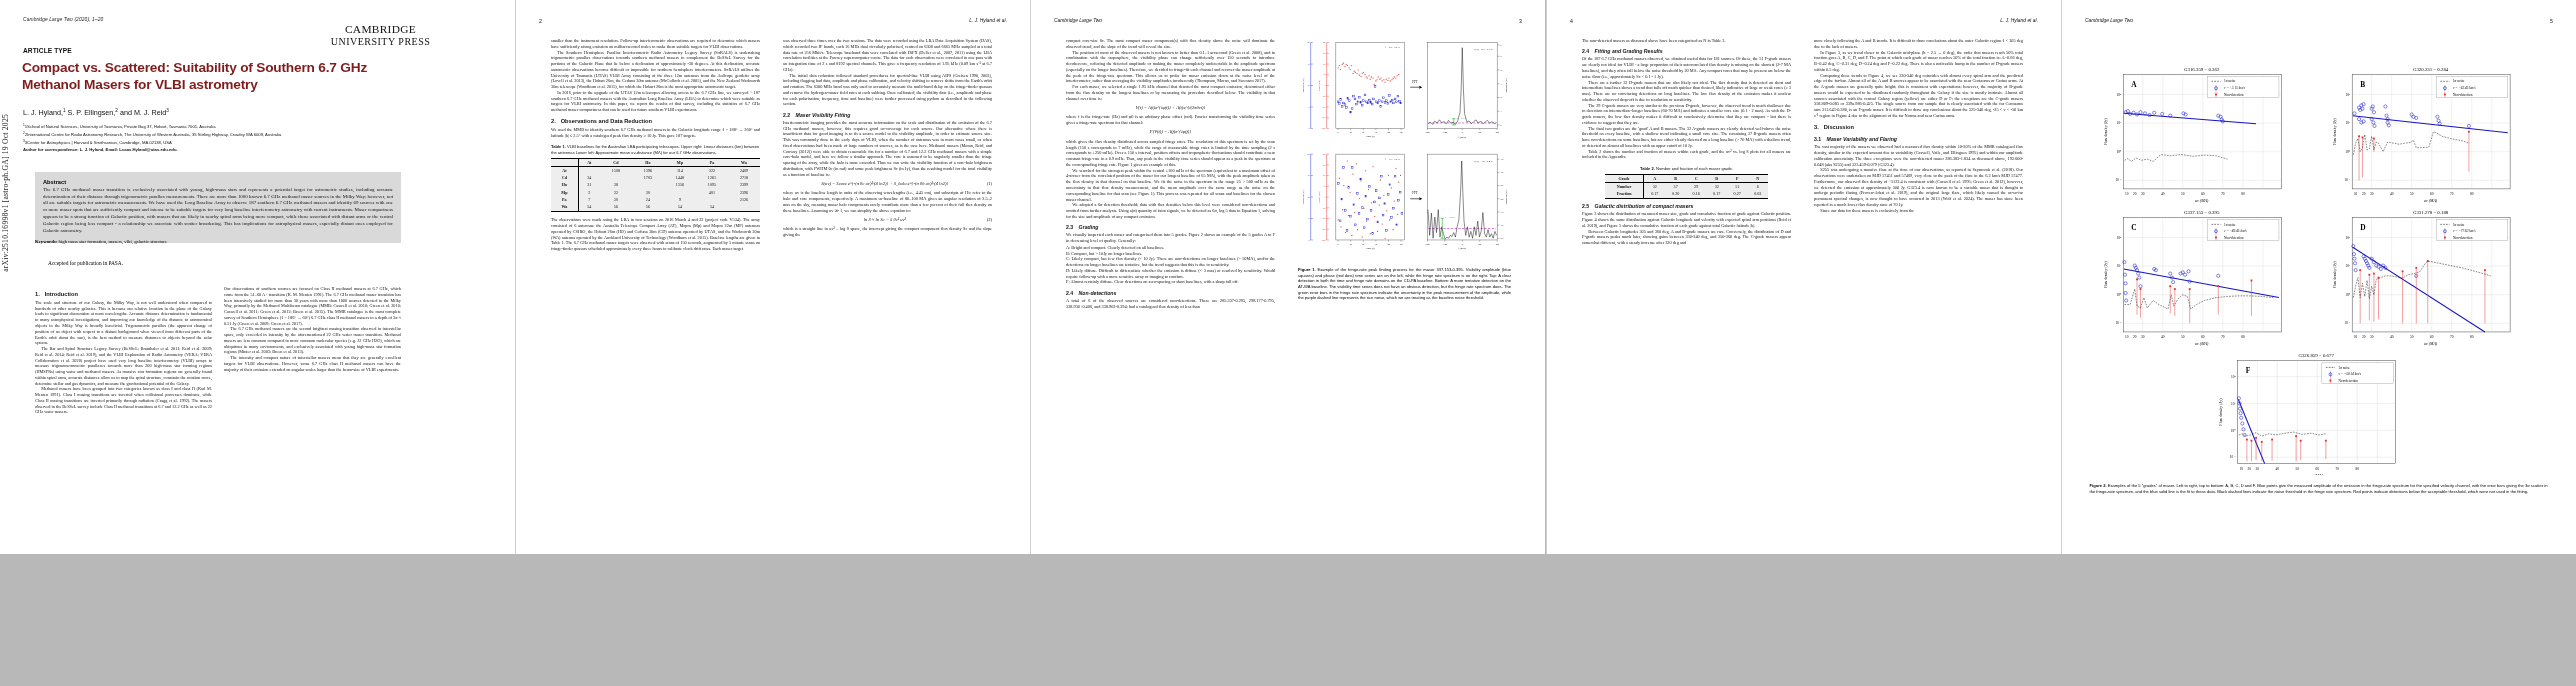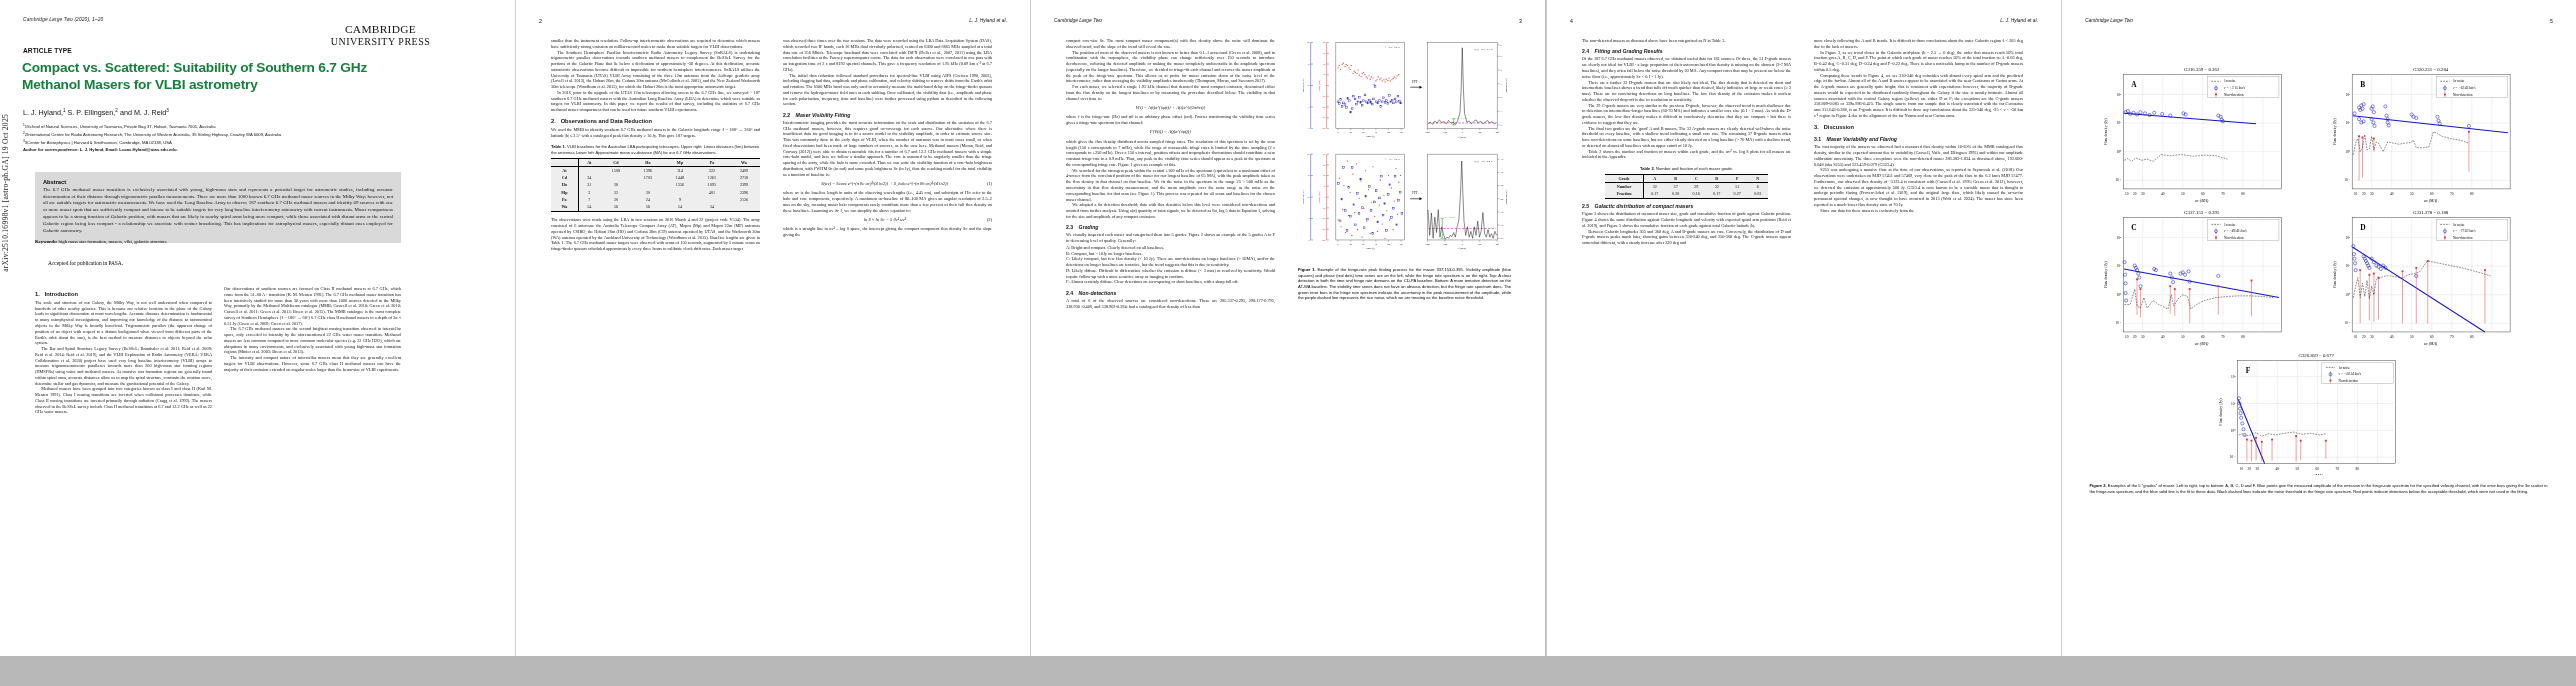--- a/index.html
+++ b/index.html
@@ -1,19 +1,19 @@
 <!DOCTYPE html>
 <html style="font-size:9.2px"><head>
 <meta charset="utf-8">
 <style>
   * { box-sizing: border-box; }
   html, body { margin:0; padding:0; background:#b8b8b8; }
   body { width:2576px; height:687px; overflow:hidden; font-family:"Liberation Serif", serif; }
 
-  .sheet { position:absolute; top:0; background:#ffffff; height:656px; overflow:hidden; }
+  .sheet { position:absolute; top:0; background:#ffffff; height:554px; overflow:hidden; }
   .p1 { left:0;    width:515px; }
   .p2 { left:515px;  width:515px; border-left:0.6px solid #cfcfcf;}
   .p3 { left:1030px; width:515px; border-left:0.6px solid #cfcfcf;}
   .p4 { left:1546px; width:515px; border-left:0.6px solid #cfcfcf;}
   .p5 { left:2061px; width:515px; border-left:0.6px solid #cfcfcf;}
 
   
   .arxiv-stamp{
     position:absolute; left:1.1px; top:114px;
     transform-origin:left top; transform:rotate(-90deg) translateX(-100%);
@@ -26,21 +26,21 @@
                  font-family:"Liberation Sans", sans-serif; letter-spacing:0.1px;}
   .cup-logo{ position:absolute; left:329px; top:23px; text-align:center; width:103px; }
   .cup-logo .l1{ font-family:"Liberation Serif", serif; font-size:11.4px; letter-spacing:0.3px; color:#111; }
   .cup-logo .l2{ font-family:"Liberation Serif", serif; font-size:10px; letter-spacing:0.5px; color:#111; margin-top:0.6px;}
 
   .article-type{ position:absolute; left:23px; top:47px; font-family:"Liberation Sans", sans-serif;
                  font-weight:700; font-size:6.6px; letter-spacing:0.1px; color:#111;}
 
   .paper-title{ position:absolute; left:22px; top:60px; width:401px;
                 font-family:"Liberation Sans", sans-serif; font-weight:700;
-                font-size:13.7px; line-height:1.22; color:#15803d; letter-spacing:-0.2px;}
+                font-size:13.7px; line-height:1.22; color:#7f1d1d; letter-spacing:-0.2px;}
 
   .authors{ position:absolute; left:23px; top:108px; width:401px;
             font-family:"Liberation Sans", sans-serif; font-size:7.2px; color:#111;}
   .authors sup{ font-size:4.6px; }
 
   .affil{ position:absolute; left:23px; top:123px; width:401px;
           font-family:"Liberation Sans", sans-serif; font-size:4.2px; line-height:1.55; color:#111;}
   .affil sup{ font-size:3.2px; }
   .affil .corr{ font-weight:700; }
 

